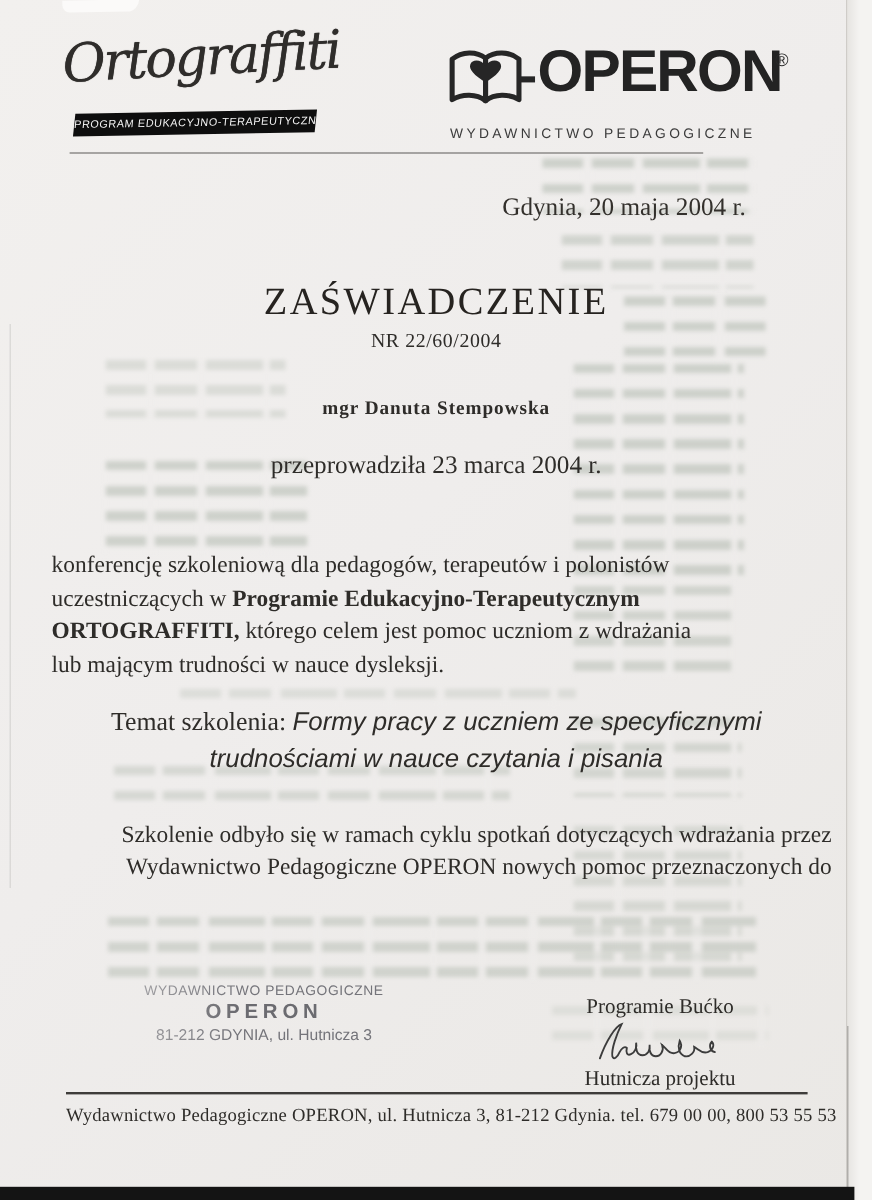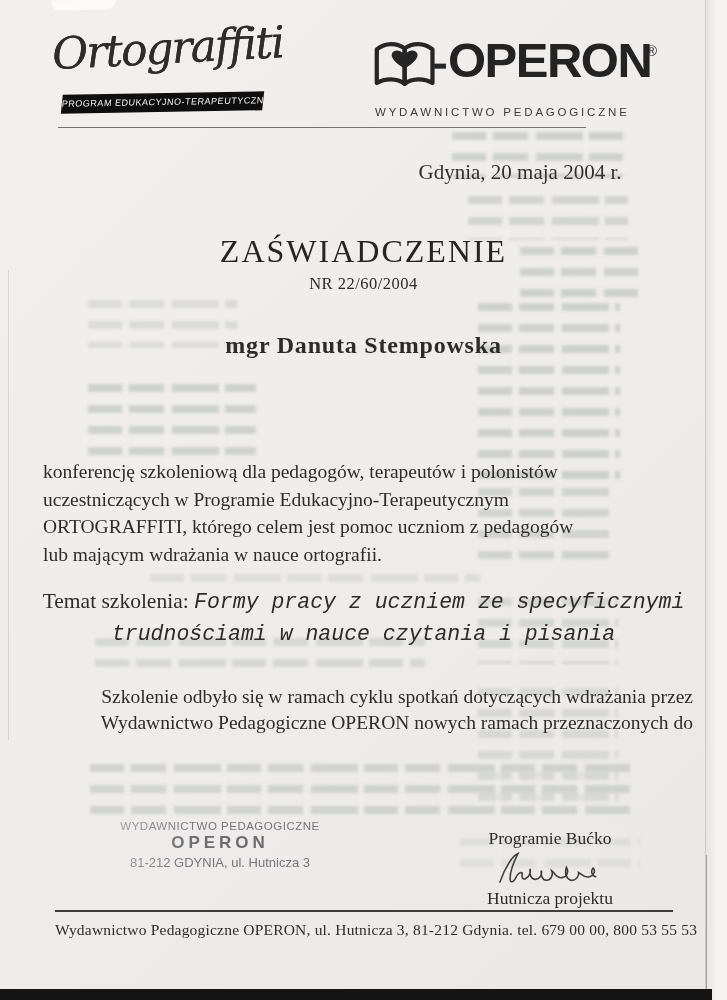--- a/index.html
+++ b/index.html
@@ -33,26 +33,26 @@
   .operon-reg{left:646px;top:42px;font-family:"Liberation Sans",sans-serif;font-size:15px;color:#2a2a2a;}
   .operon-subtitle{
     left:375px;top:106px;font-family:"Liberation Sans",sans-serif;
     font-size:11.5px;letter-spacing:2.8px;color:#3c3c3c;white-space:nowrap;
   }
   .dateline{left:400px;top:160px;width:240px;text-align:center;font-size:21px;color:#33302c;}
 
   
   .cert-title{top:233px;font-size:32px;font-weight:400;letter-spacing:2px;color:#262320;}
   .cert-number{top:274px;font-size:16.5px;letter-spacing:.5px;}
-  .recipient{top:332px;font-size:24px;font-weight:700;letter-spacing:.8px;}
+  .recipient{top:332px;font-size:16px;font-weight:700;letter-spacing:.8px;}
   .conducted{top:375px;font-size:21px;}
   .bodypara{left:43px;top:458px;width:640px;text-align:left;font-size:19.5px;line-height:27.5px;}
-  .b{font-weight:400;}
+  .b{font-weight:700;}
   .topic{top:586px;font-size:21.5px;line-height:31px;}
-  .it{font-style:italic;font-family:Liberation Mono, monospace;}
+  .it{font-style:italic;font-family:Liberation Sans, sans-serif;}
   .closing{left:33px;top:684px;width:660px;text-align:right;font-size:19.5px;line-height:26px;}
 
   
   .stamp{
     left:85px;top:820px;width:270px;text-align:center;
     font-family:"Liberation Sans",sans-serif;color:#74747a;filter:blur(.4px);
     -webkit-mask-image:linear-gradient(95deg,rgba(0,0,0,.5) 0%,#000 42%);
     mask-image:linear-gradient(95deg,rgba(0,0,0,.5) 0%,#000 42%);
   }
   .stamp-l1{font-size:11.5px;letter-spacing:.5px;}
@@ -117,36 +117,37 @@
   </div>
   <div class="abs operon-wordmark">OPERON</div>
   <div class="abs operon-reg">®</div>
   <div class="abs operon-subtitle">WYDAWNICTWO PEDAGOGICZNE</div>
 
   <div class="abs dateline">Gdynia, 20 maja 2004 r.</div>
 
   <div class="abs ctr cert-title">ZAŚWIADCZENIE</div>
   <div class="abs ctr cert-number">NR 22/60/2004</div>
   <div class="abs ctr recipient">mgr Danuta Stempowska</div>
+  <div class="abs ctr conducted">przeprowadziła 23 marca 2004 r.</div>
 
   <div class="abs bodypara">
     <span>konferencję szkoleniową dla pedagogów, terapeutów i polonistów</span><br>
     <span>uczestniczących w </span><span class="b">Programie Edukacyjno-Terapeutycznym</span><br>
-    <span class="b">ORTOGRAFFITI,</span><span> którego celem jest pomoc uczniom z pedagogów</span><br>
-    <span>lub mającym wdrażania w nauce ortografii.</span>
+    <span class="b">ORTOGRAFFITI,</span><span> którego celem jest pomoc uczniom z wdrażania</span><br>
+    <span>lub mającym trudności w nauce dysleksji.</span>
   </div>
 
   <div class="abs ctr topic">
     <span>Temat szkolenia: </span><span class="it">Formy pracy z uczniem ze specyficznymi</span><br>
     <span class="it">trudnościami w nauce czytania i pisania</span>
   </div>
 
   <div class="abs closing">
     <span>Szkolenie odbyło się w ramach cyklu spotkań dotyczących wdrażania przez</span><br>
-    <span>Wydawnictwo Pedagogiczne OPERON nowych ramach przeznaczonych do</span><br>
+    <span>Wydawnictwo Pedagogiczne OPERON nowych pomoc przeznaczonych do</span><br>
   </div>
 
   <div class="abs stamp">
     <div class="stamp-l1">WYDAWNICTWO PEDAGOGICZNE</div>
     <div class="stamp-l2">OPERON</div>
     <div class="stamp-l3">81-212 GDYNIA, ul. Hutnicza 3</div>
   </div>
 
   <div class="abs sigblock">
     <div class="sig-name">Programie Bućko</div>

